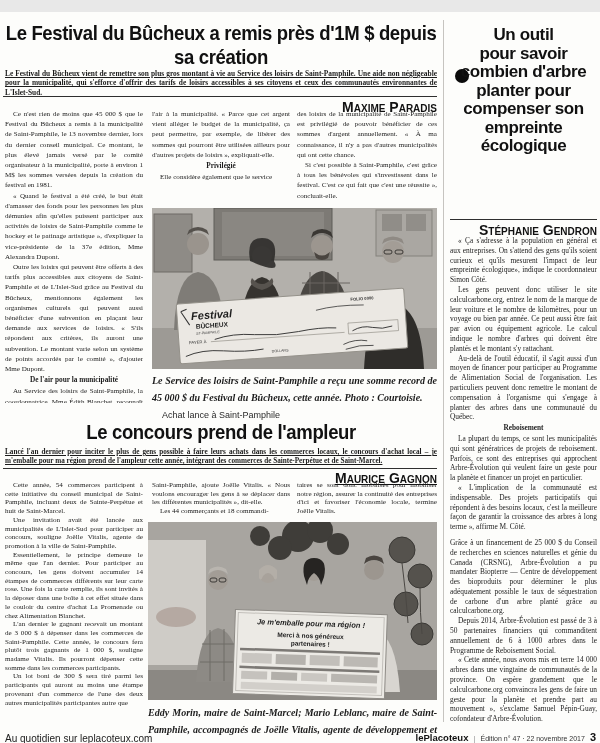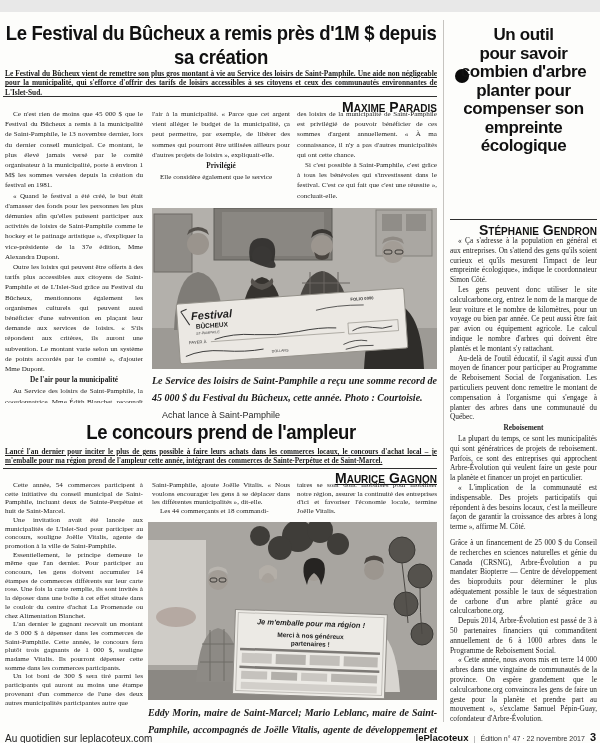--- a/index.html
+++ b/index.html
@@ -234,21 +234,21 @@
 planter pour
 compenser son
 empreinte
 écologique</div>
   <div class="abs rule" style="left:450px;top:207px;width:147px;"></div>
   <div class="abs byline" style="left:450px;top:210px;width:147px;">Stéphanie Gendron</div>
 
   <div class="abs sb-body" style="left:450px;top:224px;width:147px;height:488px;">
     <p>« Ça s'adresse à la population en général et aux entreprises. On s'attend des gens qu'ils soient curieux et qu'ils mesurent l'impact de leur empreinte écologique», indique le coordonnateur Simon Côté.</p>
     <p>Les gens peuvent donc utiliser le site calculcarbone.org, entrez le nom de la marque de leur voiture et le nombre de kilomètres, pour un voyage ou bien par année. Ce peut aussi être fait par avion ou équipement agricole. Le calcul indique le nombre d'arbres qui doivent être plantés et le montant s'y rattachant.</p>
-    <p>Au-delà de l'outil éducatif, il s'agit aussi d'un moyen de financer pour participer au Programme de Reboisement Social de l'organisation. Les particuliers peuvent donc remettre le montant de compensation à l'organisme qui s'engage à planter des arbres dans une communauté du Québec.</p>
+    <p>Au-delà de l'outil éducatif, il s'agit aussi d'un moyen de financer pour participer au Programme de Alimentation Social de l'organisation. Les particuliers peuvent donc remettre le montant de compensation à l'organisme qui s'engage à planter des arbres dans une communauté du Québec.</p>
     <div class="subhead">Reboisement</div>
     <p>La plupart du temps, ce sont les municipalités qui sont génératrices de projets de reboisement. Parfois, ce sont des entreprises qui approchent Arbre-Évolution qui veulent faire un geste pour la planète et financer un projet en particulier.</p>
     <p>« L'implication de la communauté est indispensable. Des projets participatifs qui répondent à des besoins locaux, c'est la meilleure façon de garantir la croissance des arbres à long terme », affirme M. Côté.</p>
     <p class="gap">Grâce à un financement de 25 000 $ du Conseil de recherches en sciences naturelles et génie du Canada (CRSNG), Arbre-Évolution a pu mandater Biopterre — Centre de développement des bioproduits pour déterminer le plus adéquatement possible le taux de séquestration de carbone d'un arbre planté grâce au calculcarbone.org.</p>
     <p>Depuis 2014, Arbre-Évolution est passé de 3 à 50 partenaires financiers qui commanditent annuellement de 6 à 1000 arbres dans le Programme de Reboisement Social.</p>
     <p>« Cette année, nous avons mis en terre 14 000 arbres dans une vingtaine de communautés de la province. On espère grandement que le calculcarbone.org convaincra les gens de faire un geste pour la planète et prendre part au mouvement », s'exclame Samuel Pépin-Guay, cofondateur d'Arbre-Évolution.</p>
   </div>
 
   <div class="abs footer-left" style="left:5px;top:721px;">Au quotidien sur leplacoteux.com</div>
   <div class="abs footer-right" style="right:4px;top:719px;">

